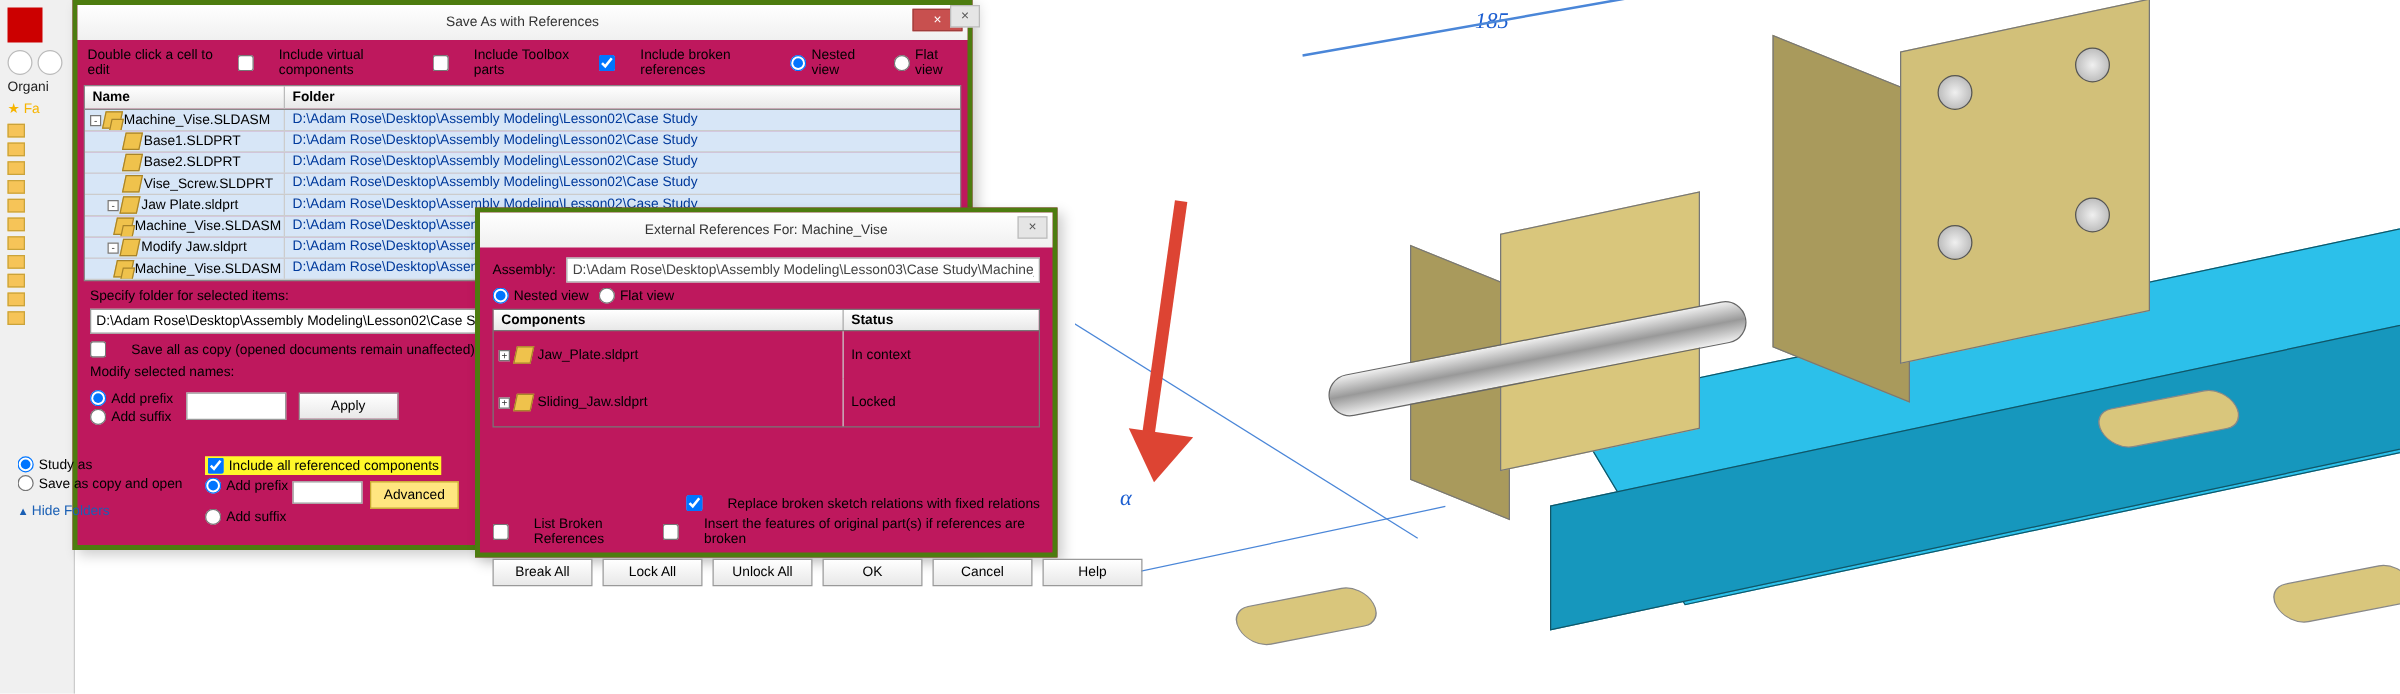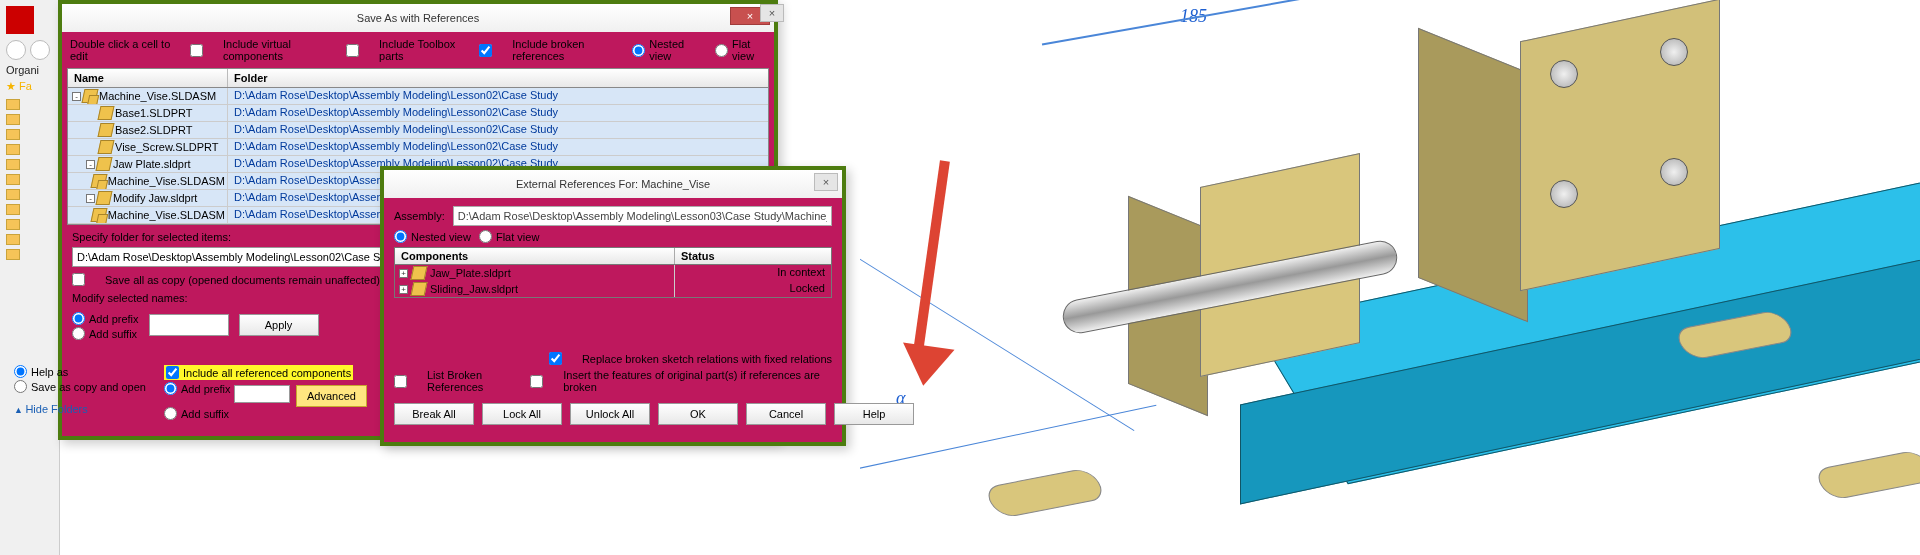--- a/index.html
+++ b/index.html
@@ -68,21 +68,21 @@
 .ext-body { padding:8px 10px; }
 .ext-row { display:flex; align-items:center; gap:8px; margin-bottom:4px; }
 .ext-input { flex:1; height:20px; border:1px solid #aaa; padding:2px 4px; color:#444; }
 .ext-grid { border:1px solid #777; }
 .ext-head { display:flex; background:linear-gradient(#fff,#e8e8e8); border-bottom:1px solid #777; }
 .eh { padding:2px 6px; font-weight:bold; }
 .eh.comp { width:280px; border-right:1px solid #aaa; }
 .eh.stat { flex:1; }
 .er { display:flex; }
 .ec-comp { width:280px; border-right:1px solid #ccc; padding:1px 4px; display:flex; align-items:center; gap:4px; }
-.ec-stat { flex:1; padding:1px 6px;text-align:right; }
+.ec-stat { flex:1; padding:13px 6px; }
 .ext-chks { margin-top:54px; display:flex; flex-direction:column; gap:4px; }
 .ext-chks .row { display:flex; justify-content:space-between; }
 .ext-btns { display:flex; gap:8px; justify-content:space-between; margin-top:10px; }
 
 
 .viewport { position:absolute; left:860px; top:0; width:1060px; height:555px; background:#fff; overflow:hidden; }
 .dim-text { position:absolute; color:#1d5fd1; font-size:18px; font-style:italic; font-family:"Times New Roman",serif; }
 .dim-line { position:absolute; background:#4a86d8; }
 
 .model { position:absolute; left:140px; top:-10px; width:900px; height:560px; }
@@ -291,21 +291,21 @@
       <input class="smallinput" style="width: 80px; height: 22px; margin-top: 6px;">
       <div class="btn" style="margin-top:6px">Apply</div>
     </div>
   </div>
 </div>
 
 <div class="save-opts">
   <div class="col1">
     <label class="radio">
         <input type="radio" name="so" checked="" style="">
-        <span>Help as</span>
+        <span>Study as</span>
       </label>
     <label class="radio">
         <input type="radio" name="so" style="">
         <span>Save as copy and open</span>
       </label>
     <div class="hidefold">Hide Folders</div>
   </div>
   <div class="col2">
     <div class="inc">
         <input type="checkbox" checked="" style="">

